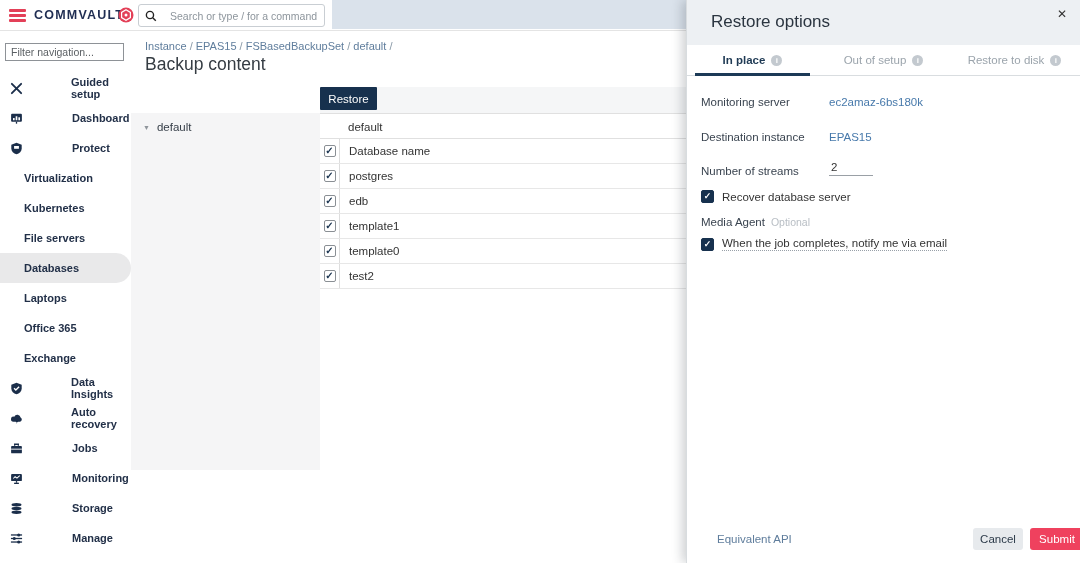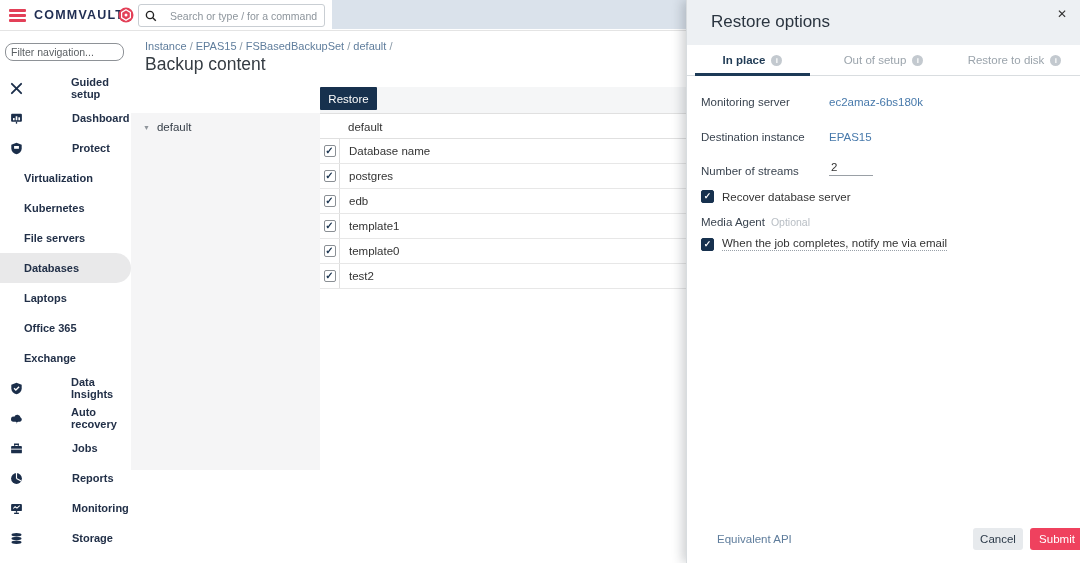--- a/index.html
+++ b/index.html
@@ -17,21 +17,21 @@
   .search-box { position:absolute; left:138px; top:4px; width:187px; height:23px; background:#fff;
                 border:1px solid #c9ced3; border-radius:3px; display:flex; align-items:center; padding:0 6px; }
   .search-box input { border:none; outline:none; flex:1; font-size:10.5px; color:#333;
                       font-family:"Liberation Sans", sans-serif; margin-left:13px; background:transparent; }
   .search-box input::placeholder { color:#8d959c; }
   .topbar-strip { position:absolute; left:332px; top:0; width:354px; height:29px; background:#dae2eb; }
 
   
   .sidebar { position:absolute; left:0; top:31px; width:131px; height:532px; background:#fff; z-index:2; }
   .filter-input { position:absolute; left:5px; top:12px; width:119px; height:18px;
-                  border:1px solid #8e9297; border-radius:8px; font-size:10.5px; padding:0 5px;
+                  border:1px solid #8e9297; border-radius:0; font-size:10.5px; padding:0 5px;
                   font-family:"Liberation Sans", sans-serif; color:#333; outline:none; }
   .filter-input::placeholder { color:#5a5f63; }
   .nav { position:absolute; left:0; top:42px; width:131px; }
   .side-item { height:30px; display:flex; align-items:center; padding-left:10px; cursor:pointer;
                font-size:11px; font-weight:bold; color:#223048;gap:40px; }
   .side-item .nav-ic { width:14px; height:14px; margin-right:8px; display:flex; align-items:center; }
   .side-item.sub { padding-left:24px; }
   .side-item.active { background:#e9e9ea; border-radius:0 16px 16px 0; }
 
   
@@ -211,29 +211,20 @@
             <rect x="1.2" y="4.2" width="11.6" height="8" rx="1" fill="#1b2e4a"></rect>
             <path d="M5 4 V2.4 H9 V4" stroke="#1b2e4a" stroke-width="1.4" fill="none"></path>
             <rect x="1.2" y="7.2" width="11.6" height="1" fill="#fff"></rect>
           </svg>
         </span>
         <span>Jobs</span>
       </div>
       <div class="side-item">
         <span class="nav-ic">
           <svg width="13" height="13" viewBox="0 0 14 14">
-            <circle cx="7" cy="7" r="5.8" fill="#1b2e4a"></circle>
-            <path d="M7 7 V1.2 M7 7 L12 9.6" stroke="#fff" stroke-width="1.2" fill="none"></path>
-          </svg>
-        </span>
-        <span>Reports</span>
-      </div>
-      <div class="side-item">
-        <span class="nav-ic">
-          <svg width="13" height="13" viewBox="0 0 14 14">
             <rect x="1.2" y="2.2" width="11.6" height="7.6" rx="1" fill="#1b2e4a"></rect>
             <path d="M3.5 7 L5.5 5 L7.5 6.6 L10.5 4" stroke="#fff" stroke-width="1.1" fill="none"></path>
             <line x1="7" y1="9.8" x2="7" y2="11.6" stroke="#1b2e4a" stroke-width="1.4"></line>
             <line x1="4.4" y1="12.2" x2="9.6" y2="12.2" stroke="#1b2e4a" stroke-width="1.4"></line>
           </svg>
         </span>
         <span>Monitoring</span>
       </div>
       <div class="side-item">
         <span class="nav-ic">

